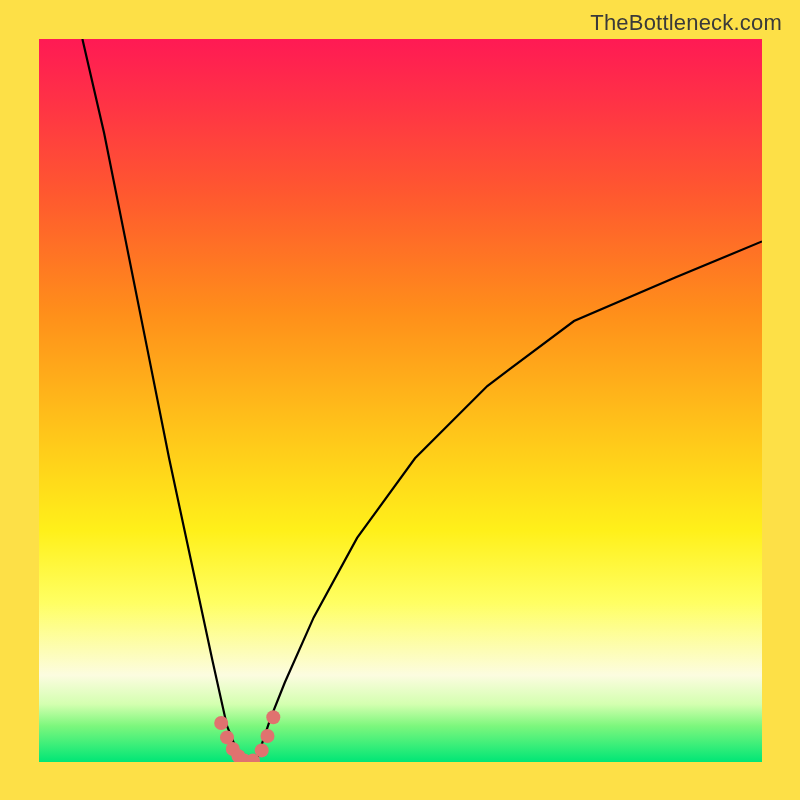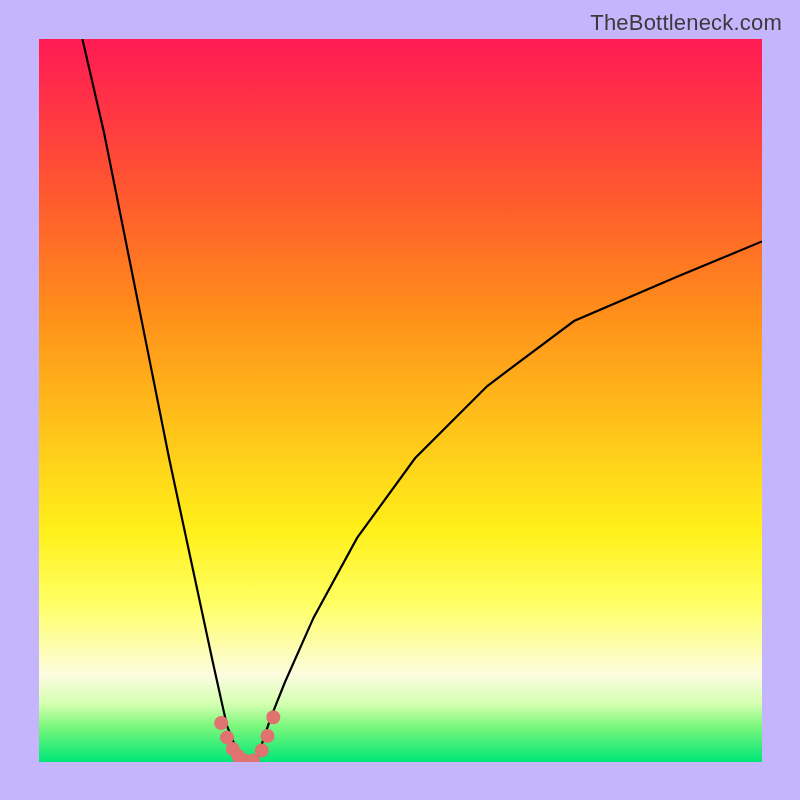--- a/index.html
+++ b/index.html
@@ -8,21 +8,21 @@
     width: 800px;
     height: 800px;
     overflow: hidden;
     background: #000;
     font-family: Arial, Helvetica, sans-serif;
   }
   .frame {
     position: absolute;
     left: 0; top: 0;
     width: 800px; height: 800px;
-    background: #c4b5fd;
+    background: #fde047;
   }
   .plot {
     position: absolute;
     left: 39px;
     top: 39px;
     width: 723px;
     height: 723px;
     overflow: hidden;
   }
   .bg-gradient {

